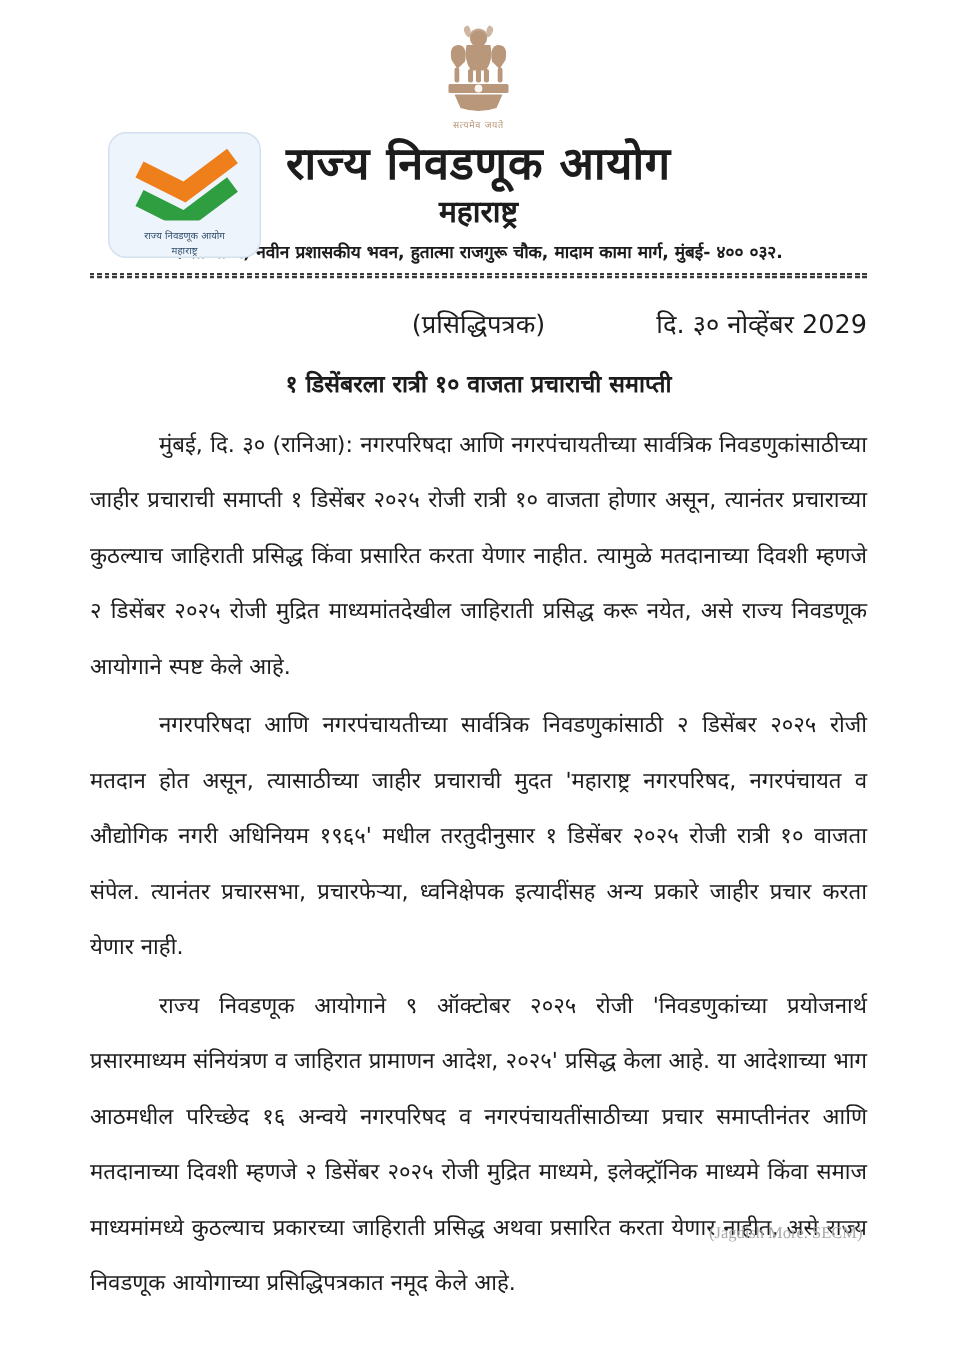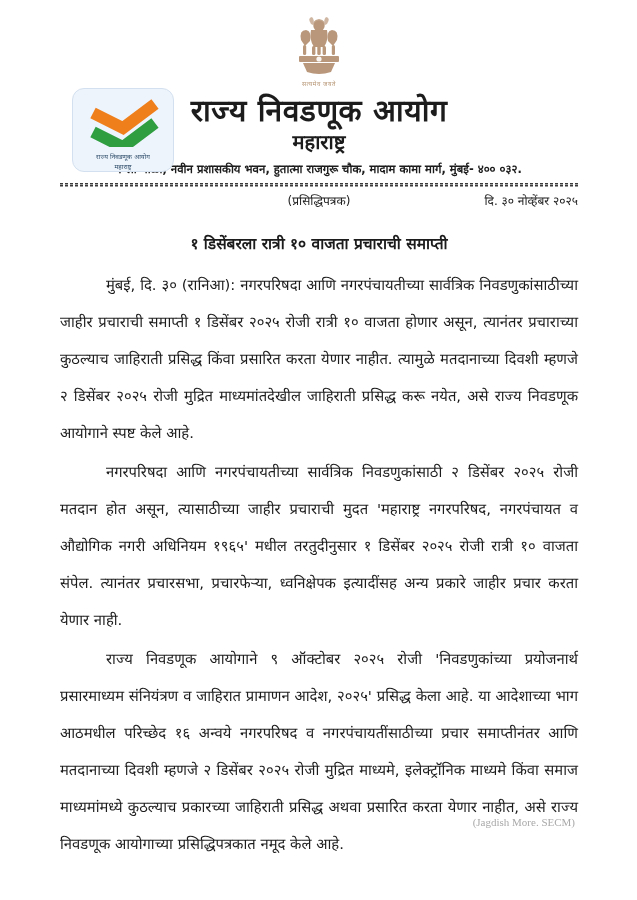--- a/index.html
+++ b/index.html
@@ -41,21 +41,21 @@
   .org-subtitle { font-size: 20px; font-weight: bold; line-height: 1.2; margin-top: 1px; }
   .address { font-size: 11.5px; font-weight: 600; margin-top: 7px; }
   
   .dashline {
     margin-top: 7px; height: 4px; width: 100%;
     background:
       repeating-linear-gradient(90deg, #3a3a3a 0 3px, transparent 3px 5px) 0 0 / 100% 1.5px no-repeat,
       repeating-linear-gradient(90deg, #3a3a3a 0 3px, transparent 3px 5px) 0 2.5px / 100% 1.5px no-repeat;
   }
   
-  .meta-row { position: relative; margin-top: 5px; height: 18px; font-size: 12px; }
+  .meta-row { position: relative; margin-top: 18px; height: 18px; font-size: 17px; }
   .doc-type { text-align: center; }
   .doc-date { position: absolute; right: 0; top: 0; }
   
   .headline { margin-top: 20px; text-align: center; font-weight: bold; font-size: 15.5px; line-height: 1.85; }
   
   .body-text { margin-top: 8px; }
   .body-text p {
     font-size: 14.8px;
     line-height: 37px;
     text-align: justify;
@@ -117,21 +117,21 @@
 
     <div class="org-title">राज्य निवडणूक आयोग</div>
     <div class="org-subtitle">महाराष्ट्र</div>
     <div class="address">१ ला माळा, नवीन प्रशासकीय भवन, हुतात्मा राजगुरू चौक, मादाम कामा मार्ग, मुंबई- ४०० ०३२.</div>
   </div>
 
   <div class="dashline"></div>
 
   <div class="meta-row">
     <div class="doc-type">(प्रसिद्धिपत्रक)</div>
-    <div class="doc-date">दि. ३० नोव्हेंबर २०२५</div>
+    <div class="doc-date">दि. ३० नोव्हेंबर 2029</div>
   </div>
 
   <div class="headline">
     <div>१ डिसेंबरला रात्री १० वाजता प्रचाराची समाप्ती</div>
   </div>
 
   <div class="body-text">
     <p>मुंबई, दि. ३० (रानिआ): नगरपरिषदा आणि नगरपंचायतीच्या सार्वत्रिक निवडणुकांसाठीच्या जाहीर प्रचाराची समाप्ती १ डिसेंबर २०२५ रोजी रात्री १० वाजता होणार असून, त्यानंतर प्रचाराच्या कुठल्याच जाहिराती प्रसिद्ध किंवा प्रसारित करता येणार नाहीत. त्यामुळे मतदानाच्या दिवशी म्हणजे २ डिसेंबर २०२५ रोजी मुद्रित माध्यमांतदेखील जाहिराती प्रसिद्ध करू नयेत, असे राज्य निवडणूक आयोगाने स्पष्ट केले आहे.</p>
     <p>नगरपरिषदा आणि नगरपंचायतीच्या सार्वत्रिक निवडणुकांसाठी २ डिसेंबर २०२५ रोजी मतदान होत असून, त्यासाठीच्या जाहीर प्रचाराची मुदत 'महाराष्ट्र नगरपरिषद, नगरपंचायत व औद्योगिक नगरी अधिनियम १९६५' मधील तरतुदीनुसार १ डिसेंबर २०२५ रोजी रात्री १० वाजता संपेल. त्यानंतर प्रचारसभा, प्रचारफेऱ्या, ध्वनिक्षेपक इत्यादींसह अन्य प्रकारे जाहीर प्रचार करता येणार नाही.</p>
     <p>राज्य निवडणूक आयोगाने ९ ऑक्टोबर २०२५ रोजी 'निवडणुकांच्या प्रयोजनार्थ प्रसारमाध्यम संनियंत्रण व जाहिरात प्रामाणन आदेश, २०२५' प्रसिद्ध केला आहे. या आदेशाच्या भाग आठमधील परिच्छेद १६ अन्वये नगरपरिषद व नगरपंचायतींसाठीच्या प्रचार समाप्तीनंतर आणि मतदानाच्या दिवशी म्हणजे २ डिसेंबर २०२५ रोजी मुद्रित माध्यमे, इलेक्ट्रॉनिक माध्यमे किंवा समाज माध्यमांमध्ये कुठल्याच प्रकारच्या जाहिराती प्रसिद्ध अथवा प्रसारित करता येणार नाहीत, असे राज्य निवडणूक आयोगाच्या प्रसिद्धिपत्रकात नमूद केले आहे.</p>

